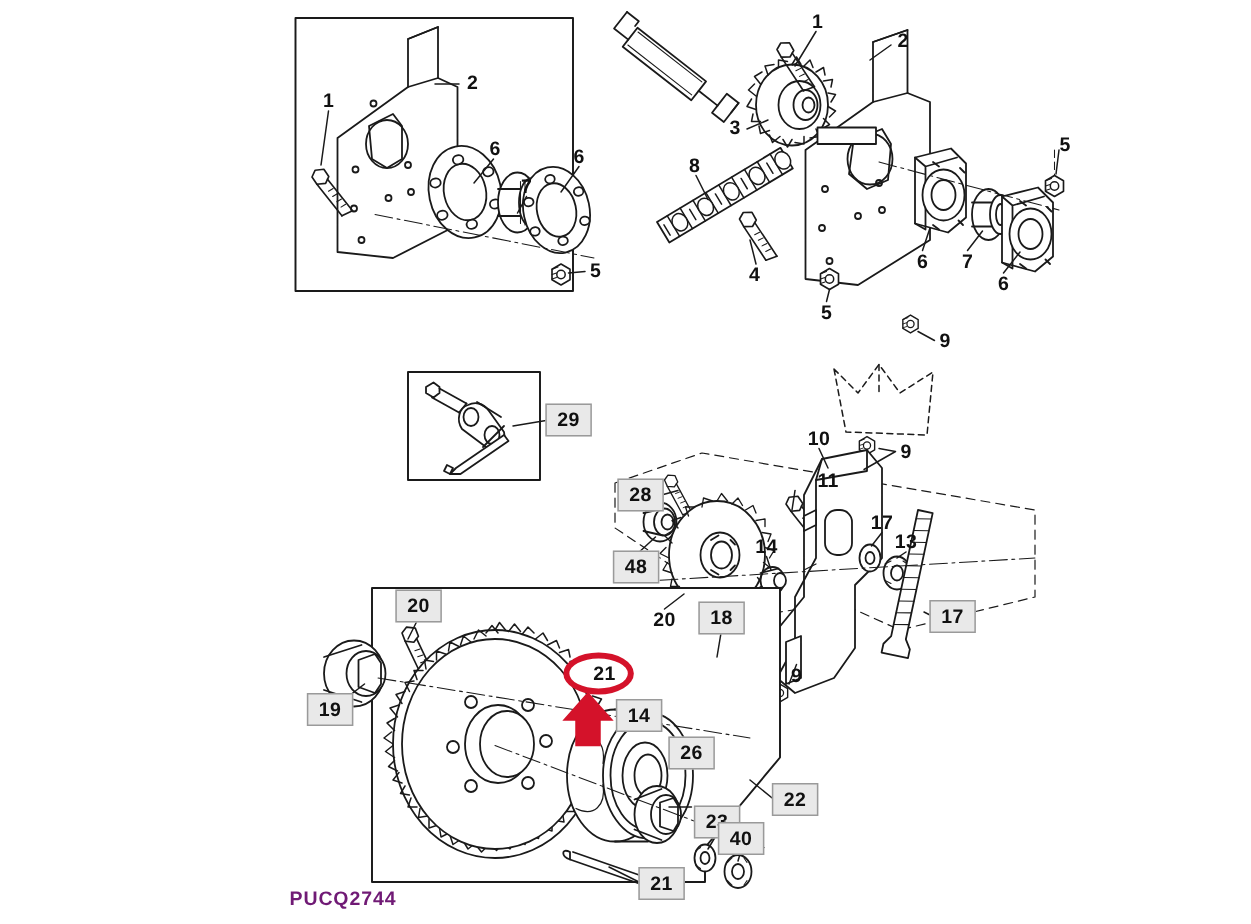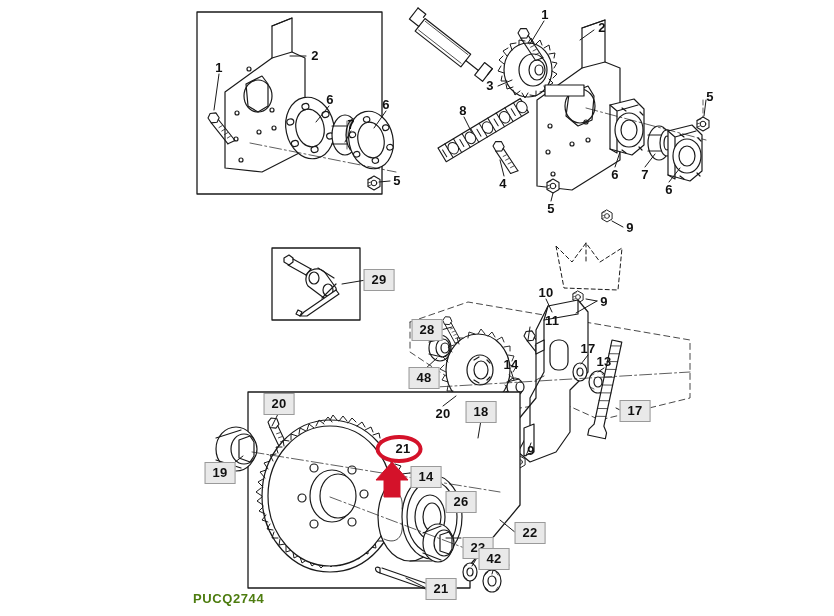--- a/index.html
+++ b/index.html
@@ -12,21 +12,21 @@
   .lbl{position:absolute;font-size:13px;font-weight:bold;color:#111;
        line-height:1;letter-spacing:.2px;}
   .lbl.plain{transform:translate(-50%,-50%);}
   .lbl.boxed{transform:translate(-50%,-50%);
        background:#e9e9e9;border:1px solid #9a9a9a;
        padding:3px 7px 4px 7px;}
   .lbl.hot{transform:translate(-50%,-50%);
        border:4px solid #d4122a;border-radius:50%;
        background:#fff;padding:3px 8px 4px 16px;font-size:13px;}
   #partno{position:absolute;left:193px;top:591px;font-size:13px;
-       font-weight:bold;color:#4d7c0f;letter-spacing:.6px;}
+       font-weight:bold;color:#701a75;letter-spacing:.6px;}
 </style>
 </head>
 <body>
 
 <div id="stage">
 
   <svg class="layer" viewBox="0 0 834 616">
     <defs>
       <g id="hexnut">
         <path d="M0,-7 L6,-3.5 L6,3.5 L0,7 L-6,3.5 L-6,-3.5 Z" fill="#fff" stroke="#1a1a1a" stroke-width="1.1"></path>
@@ -474,20 +474,20 @@
   <div class="lbl plain" style="left:588px;top:348px">17</div>
   <div class="lbl plain" style="left:604px;top:361px">13</div>
   <div class="lbl boxed" style="left:635px;top:411px">17</div>
   <div class="lbl plain" style="left:531px;top:450px">9</div>
 
   <div class="lbl boxed" style="left:279px;top:404px">20</div>
   <div class="lbl boxed" style="left:220px;top:473px">19</div>
   <div class="lbl boxed" style="left:426px;top:477px">14</div>
   <div class="lbl boxed" style="left:461px;top:502px">26</div>
   <div class="lbl boxed" style="left:478px;top:548px">23</div>
-  <div class="lbl boxed" style="left:494px;top:559px">42</div>
+  <div class="lbl boxed" style="left:494px;top:559px">40</div>
   <div class="lbl boxed" style="left:441px;top:589px">21</div>
   <div class="lbl boxed" style="left:530px;top:533px">22</div>
 
   <div class="lbl hot" style="left:399px;top:449px">21</div>
 
   <div id="partno">PUCQ2744</div>
 </div>
 
 </body></html>

